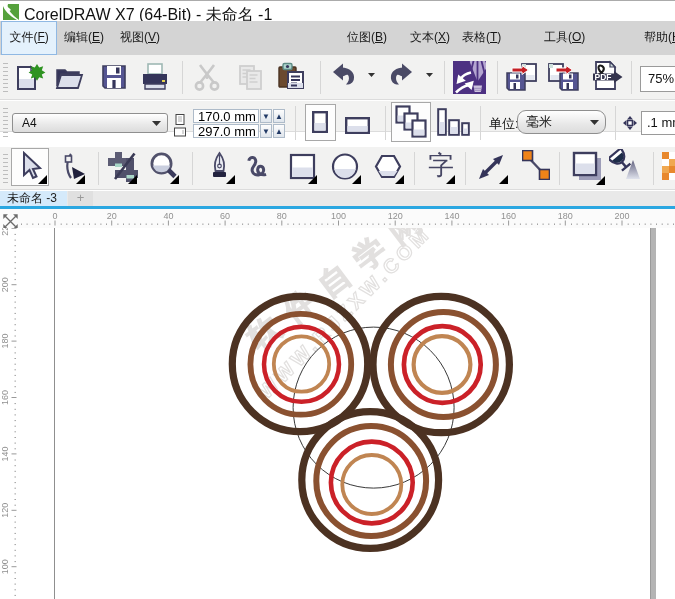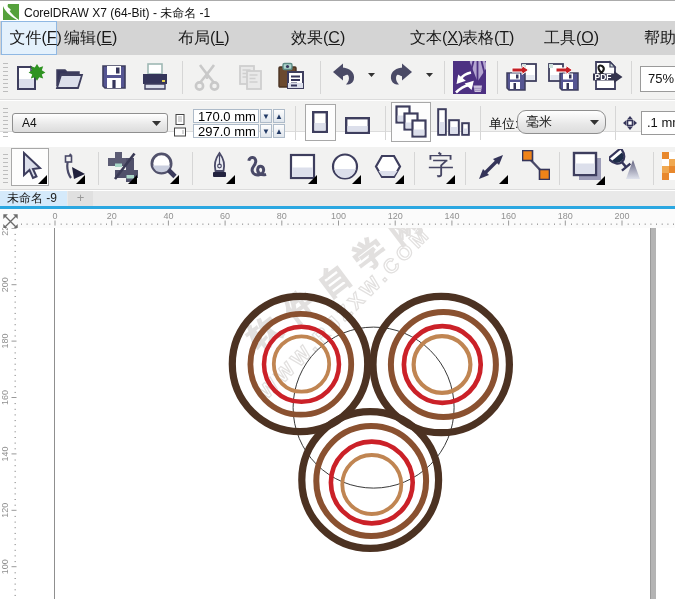--- a/index.html
+++ b/index.html
@@ -1,19 +1,19 @@
 <!DOCTYPE html>
 <html><head><meta charset="utf-8"><style>
 *{margin:0;padding:0;box-sizing:border-box}
 html,body{width:675px;height:599px;overflow:hidden;font-family:"Liberation Sans",sans-serif;background:#fff}
 .abs{position:absolute}
 #titlebar{position:absolute;left:0;top:0;width:675px;height:21px;background:#fff;border-top:1px solid #ababab}
-#titlebar .txt{position:absolute;left:24px;top:4px;font-size:12px;color:#111}
+#titlebar .txt{position:absolute;left:24px;top:4px;font-size:16px;color:#111}
 #menubar{position:absolute;left:0;top:21px;width:675px;height:34px;background:#d4d4d4}
-.menu{position:absolute;top:0;height:34px;line-height:33px;padding:0 6px;font-size:16px;color:#1a1a1a;white-space:nowrap}
+.menu{position:absolute;top:0;height:34px;line-height:33px;padding:0 6px;font-size:12px;color:#1a1a1a;white-space:nowrap}
 .menu.hl{background:#e4f1fc;border:1px solid #8fb8e3;line-height:31px}
 #toolbar{position:absolute;left:0;top:55px;width:675px;height:45px;background:#f2f2f1;border-bottom:1px solid #dcdcdc}
 #propbar{position:absolute;left:0;top:101px;width:675px;height:31px;background:#f2f2f1;border-bottom:1px solid #dcdcdc}
 #toolbox{position:absolute;left:0;top:147px;width:675px;height:43px;background:#f2f2f1;border-bottom:1px solid #dcdcdc}
 #tabrow{position:absolute;left:0;top:191px;width:675px;height:15px;background:#e9e9e9}
 #tabrow .tab{position:absolute;left:0;top:0;width:67px;height:15px;background:#d5eafb;font-size:12px;color:#222;padding-left:7px;line-height:15px}
 #tabrow .plus{position:absolute;left:68px;top:0;width:25px;height:15px;background:#e0e0e0;color:#9a9a9a;text-align:center;line-height:14px;font-size:13px}
 #blueline{position:absolute;left:0;top:206px;width:675px;height:2.5px;background:#2ba7e1}
 #hruler{position:absolute;left:0;top:208.5px;width:675px;height:19.5px;background:#fbfbfb}
 #corner{position:absolute;left:0;top:208.5px;width:17px;height:19.5px;background:#fbfbfb}
@@ -27,22 +27,22 @@
  <svg class="abs" style="left:3px;top:3px" width="16" height="16" viewBox="0 0 16 16">
   <rect x="0" y="0" width="16" height="16" fill="#55a13c"></rect>
   <path d="M0 0 L5 0 C3 4 9 11 16 16 L14 16 C6 12 1 5 0 2 Z" fill="#fff"></path>
   <path d="M1.5 1.5 C4 2 7 4.5 8 6 L6.5 7 C4.5 5.5 2.5 3 1.5 1.5 Z" fill="#fff"></path>
  </svg>
  <div class="txt">CorelDRAW X7 (64-Bit) - 未命名 -1</div>
 </div>
 <div id="menubar">
 <div class="menu hl" style="left:0.5px;width:56.5px;padding:0 0 0 8px">文件(<u>F</u>)</div>
 <div class="menu" style="left:58px">编辑(<u>E</u>)</div>
-<div class="menu" style="left:172px">布局(<u>L</u>)</div>
-<div class="menu" style="left:285px">效果(<u>C</u>)</div>
+<div class="menu" style="left:114px">视图(<u>V</u>)</div>
+<div class="menu" style="left:341px">位图(<u>B</u>)</div>
 <div class="menu" style="left:404px">文本(<u>X</u>)</div>
 <div class="menu" style="left:456px">表格(<u>T</u>)</div>
 <div class="menu" style="left:538px">工具(<u>O</u>)</div>
 <div class="menu" style="left:638px">帮助(<u>H</u>)</div>
 </div>
 <div id="toolbar">
  <div class="grip" style="top:8px;height:30px"></div>
 <svg style="position:absolute;left:14px;top:7px" width="32" height="30" viewBox="0 0 32 30">
       <path d="M4 5 L17 5 L21 9 L21 27 L4 27 Z" fill="#fff" stroke="#3e3e5e" stroke-width="2"></path>
       <path d="M17 5 L17 9 L21 9 Z" fill="#dcdfeb" stroke="#3e3e5e" stroke-width="1.4"></path>
@@ -371,21 +371,21 @@
       <rect x="0" y="14" width="7" height="7" fill="#f0a850"></rect>
       <rect x="7" y="14" width="7" height="7" fill="#e8882d"></rect>
       <rect x="14" y="14" width="7" height="7" fill="#ffffff"></rect>
       <rect x="0" y="21" width="7" height="7" fill="#e8882d"></rect>
       <rect x="7" y="21" width="7" height="7" fill="#ffffff"></rect>
       <rect x="14" y="21" width="7" height="7" fill="#f0a850"></rect>
       <path d="M14 8 L20 2 L22 4 L16 10 Z" fill="#8a8aa5" stroke="#35355a" stroke-width="1"></path>
     </svg>
 </div>
 <div id="tabrow">
-    <div class="tab">未命名 -9</div>
+    <div class="tab">未命名 -3</div>
     <div class="plus">+</div>
   </div>
 <div id="blueline"></div>
 <div id="hruler">
     <svg width="658" height="19" style="position:absolute;left:17px;top:0" font-family="Liberation Sans,sans-serif">
       <g transform="translate(-17,0)">
         <rect x="21.0" y="14.5" width="1" height="1.4" fill="#999"></rect>
         <rect x="26.6" y="14.5" width="1" height="1.4" fill="#999"></rect>
         <rect x="32.3" y="14.5" width="1" height="1.4" fill="#999"></rect>
         <rect x="38.0" y="14.5" width="1" height="1.4" fill="#999"></rect>

